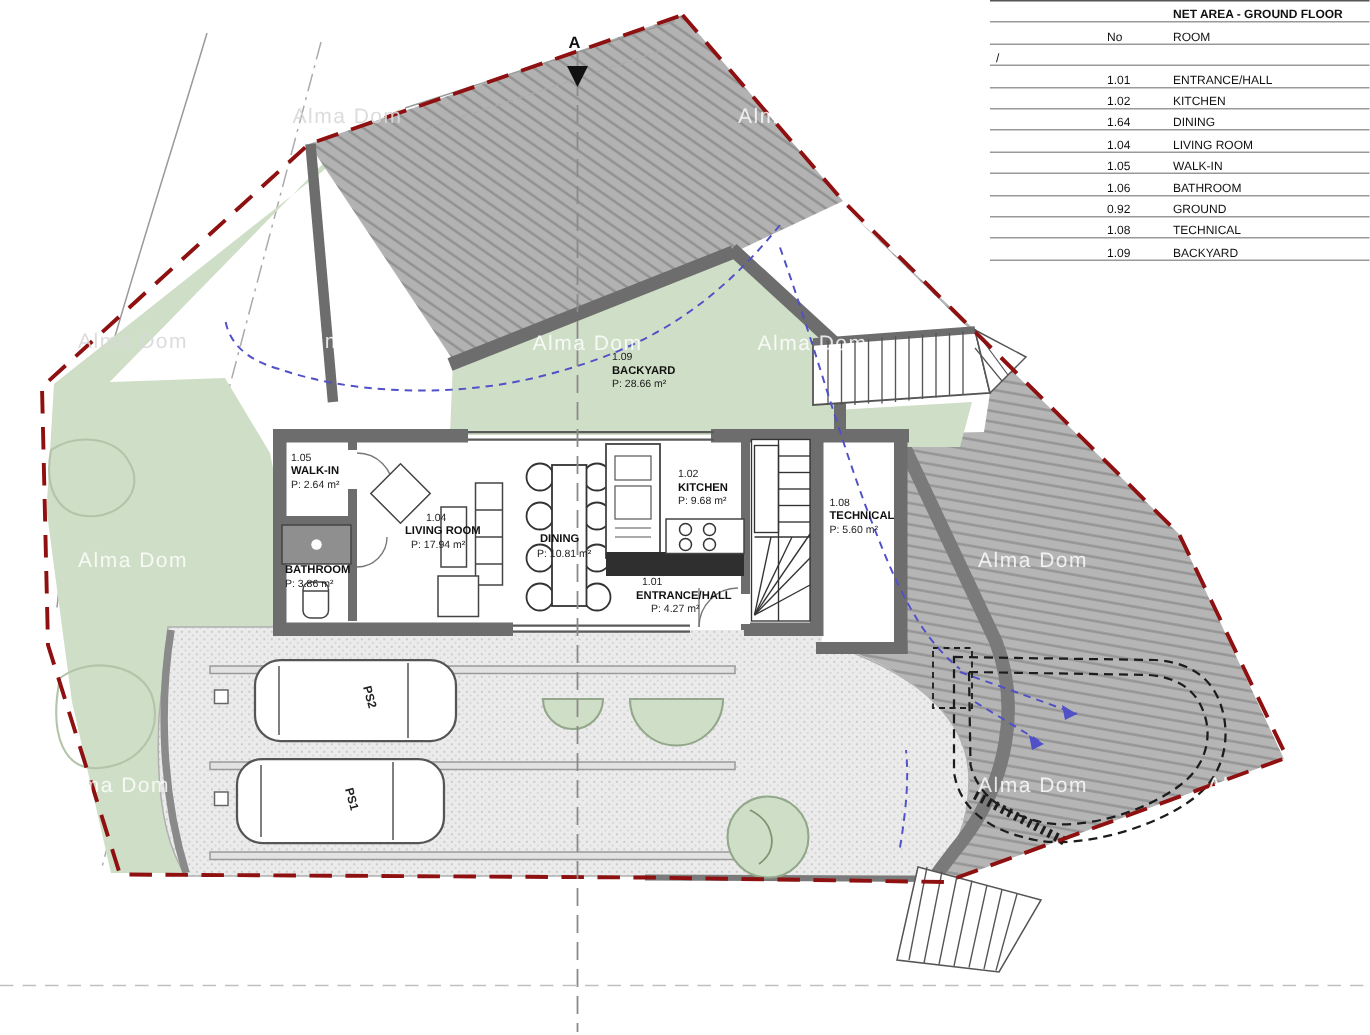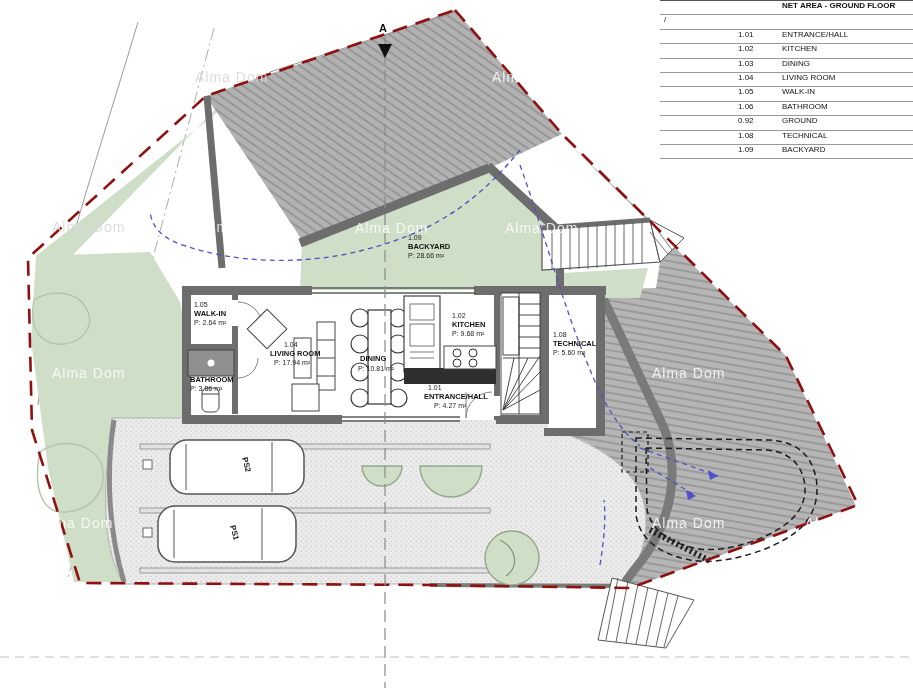--- a/index.html
+++ b/index.html
@@ -9,21 +9,21 @@
   
   .lbl-no{font-size:7px;fill:#222;}
   .lbl-name{font-size:7.5px;font-weight:bold;fill:#111;}
   .lbl-area{font-size:7px;fill:#222;}
   .wm{font-size:14px;letter-spacing:1px;fill:#ffffff;opacity:0.82;}
   .wm-light{fill:#d9d9d9;opacity:0.9;}
   .car-lbl{font-size:8px;fill:#222;font-weight:bold;}
   .sec-lbl{font-size:11px;font-weight:bold;fill:#111;}
   
   #area-table{position:absolute;left:660px;top:0;width:253px;background:#fff;border-top:1px solid #555;font-size:8px;color:#111;}
-  #area-table .t-row{display:flex;align-items:flex-start;height:13.4px;border-bottom:1px solid #999;}
+  #area-table .t-row{display:flex;align-items:flex-end;height:13.4px;border-bottom:1px solid #999;}
   #area-table .c1{width:78px;padding-left:4px;box-sizing:border-box;}
   #area-table .c2{width:44px;}
   #area-table .c3{flex:1;}
   #area-table .title-row{font-weight:bold;}
   #area-table .title-row .c-title{padding-left:122px;white-space:nowrap;}
 </style>
 </head>
 <body>
 
 <div id="stage">
@@ -316,37 +316,42 @@
       <text x="553" y="355" class="lbl-area">P: 5.60 m²</text>
     </g>
   </g>
 </svg>
 
 <div id="area-table">
   <div class="t-row title-row">
     <div class="c-title">NET AREA - GROUND FLOOR</div>
   </div>
   <div class="t-row">
+    <div class="c1"></div>
+    <div class="c2">No</div>
+    <div class="c3">ROOM</div>
+  </div>
+  <div class="t-row">
     <div class="c1">/</div>
     <div class="c2"></div>
     <div class="c3"></div>
   </div>
   <div class="t-row">
         <div class="c1"></div>
         <div class="c2">1.01</div>
         <div class="c3">ENTRANCE/HALL</div>
       </div>
   <div class="t-row">
         <div class="c1"></div>
         <div class="c2">1.02</div>
         <div class="c3">KITCHEN</div>
       </div>
   <div class="t-row">
         <div class="c1"></div>
-        <div class="c2">1.03</div>
+        <div class="c2">1.64</div>
         <div class="c3">DINING</div>
       </div>
   <div class="t-row">
         <div class="c1"></div>
         <div class="c2">1.04</div>
         <div class="c3">LIVING ROOM</div>
       </div>
   <div class="t-row">
         <div class="c1"></div>
         <div class="c2">1.05</div>

